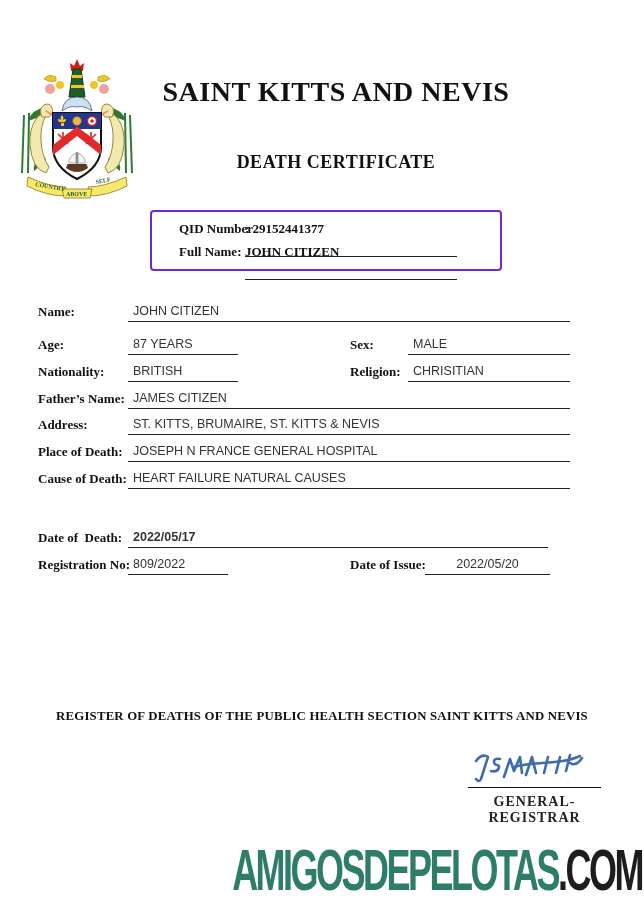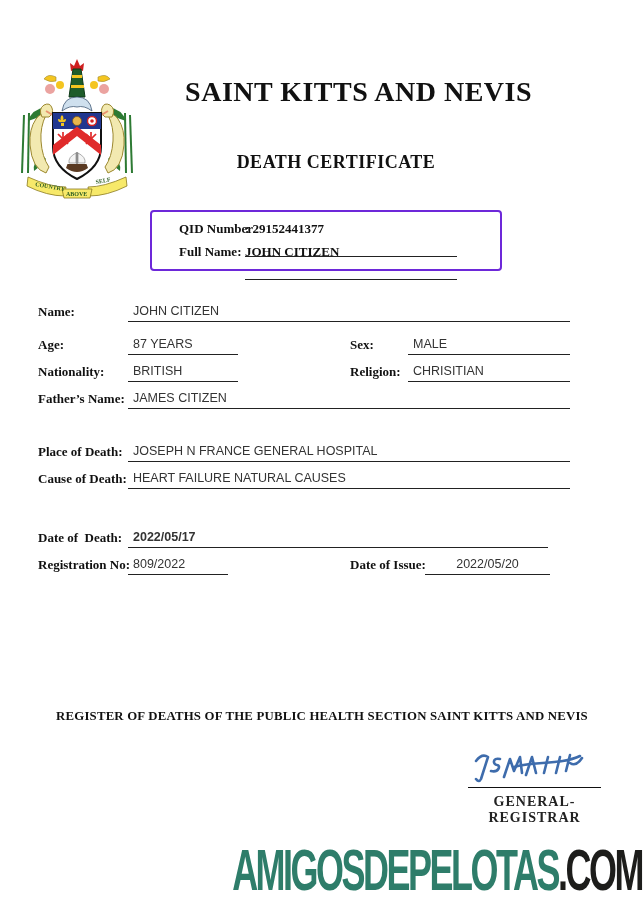--- a/index.html
+++ b/index.html
@@ -1,20 +1,20 @@
 <!DOCTYPE html>
 <html><head>
 <meta charset="utf-8">
 <style>
   html,body{margin:0;padding:0;background:#fff;}
   .page{position:relative;width:644px;height:913px;background:#fff;overflow:hidden;
         font-family:"Liberation Serif",serif;color:#111;}
 
   
-  .country-title{position:absolute;left:140px;top:76px;width:392px;text-align:right;
+  .country-title{position:absolute;left:140px;top:76px;width:392px;text-align:center;
     font-size:28px;font-weight:bold;letter-spacing:.5px;}
   .doc-title{position:absolute;left:140px;top:152px;width:392px;text-align:center;
     font-size:18px;font-weight:bold;letter-spacing:.5px;}
 
   
   .id-box{position:absolute;left:150px;top:210px;width:348px;height:57px;
     border:2px solid #6d28d9;border-radius:4px;}
   .id-row{position:absolute;left:0;width:100%;height:20px;}
   .id-label{position:absolute;left:27px;font-size:13px;font-weight:bold;white-space:pre;}
   .id-value{position:absolute;left:93px;width:212px;font-size:13px;font-weight:bold;
@@ -168,20 +168,24 @@
     <span class="fvalue c1v wshort">BRITISH</span>
     <span class="flabel c2l">Religion:</span>
     <span class="fvalue c2v wmid">CHRISITIAN</span>
   </div>
 
   <div class="frow" style="top:391px">
     <span class="flabel c1l">Father’s Name:</span>
     <span class="fvalue c1v wlong">JAMES CITIZEN</span>
   </div>
 
+  <div class="frow" style="top:417px">
+    <span class="flabel c1l">Address:</span>
+    <span class="fvalue c1v wlong">ST. KITTS, BRUMAIRE, ST. KITTS &amp; NEVIS</span>
+  </div>
 
   <div class="frow" style="top:444px">
     <span class="flabel c1l">Place of Death:</span>
     <span class="fvalue c1v wlong">JOSEPH N FRANCE GENERAL HOSPITAL</span>
   </div>
 
   <div class="frow" style="top:471px">
     <span class="flabel c1l">Cause of Death:</span>
     <span class="fvalue c1v wlong">HEART FAILURE NATURAL CAUSES</span>
   </div>

